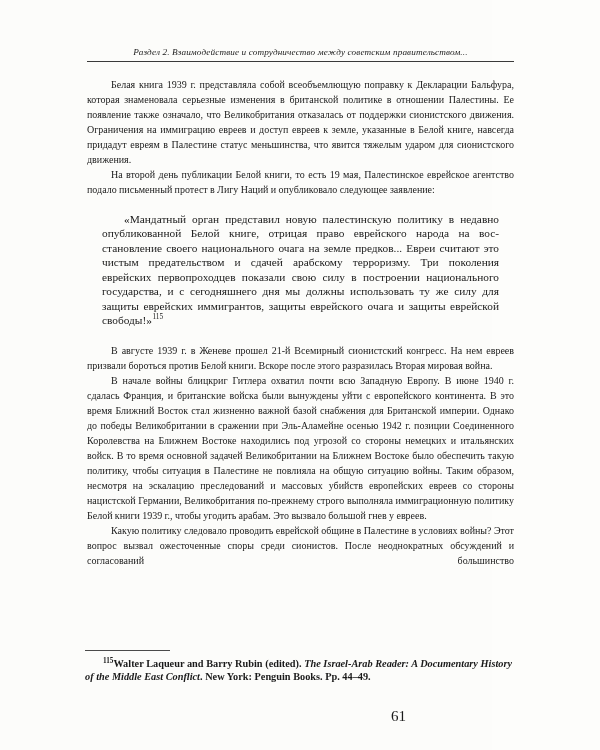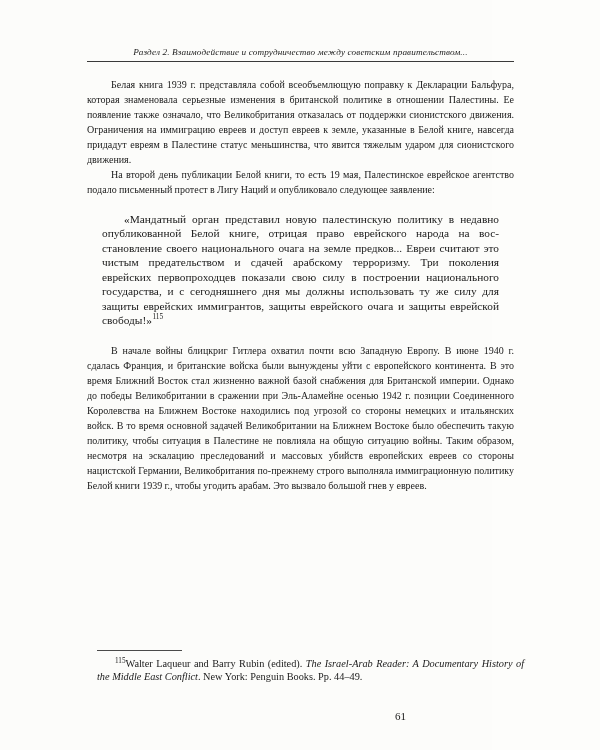--- a/index.html
+++ b/index.html
@@ -73,23 +73,24 @@
   sup.fn-ref {
     font-size: 7.4px;
     vertical-align: super;
     line-height: 0;
     padding-left: 0.5px;
   }
 
   
   .footnote-zone {
     position: absolute;
-    left: 97px;
+    left: 85px;
     top: 650px;
     width: 427px;
+    font-weight: bold;
   }
   .fn-rule {
     border: 0;
     border-top: 1.05px solid #4a4a4a;
     width: 85px;
     margin: 0 0 6px 0;
   }
   .footnote {
     font-size: 10.3px;
     line-height: 13.4px;
@@ -103,44 +104,46 @@
     vertical-align: super;
     line-height: 0;
   }
   .it { font-style: italic; }
 
   
   .folio {
     position: absolute;
     right: 86px;
     bottom: 27px;
-    font-size: 11px;
+    font-size: 15px;
     line-height: 13px;
     color: #1a1a1a;
   }
 </style>
 </head>
 <body>
 
 <div class="page">
 
   <div class="content">
 
     <div class="running-head">Раздел 2. Взаимодействие и сотрудничество между советским правительством...</div>
     <hr class="head-rule">
 
     <p class="para">Белая книга 1939 г. представляла собой всеобъемлющую поправку к Де­кларации Бальфура, которая знаменовала серьезные изменения в британ­ской политике в отношении Палестины. Ее появление также означало, что Великобритания отказалась от поддержки сионистского движения. Огра­ничения на иммиграцию евреев и доступ евреев к земле, указанные в Бе­лой книге, навсегда придадут евреям в Палестине статус меньшинства, что явится тяжелым ударом для сионистского движения.</p>
 
     <p class="para">На второй день публикации Белой книги, то есть 19 мая, Палестинское еврейское агентство подало письменный протест в Лигу Наций и опублико­вало следующее заявление:</p>
 
     <p class="quote"><span>«Мандатный орган представил новую палестинскую политику в недав­но опубликованной Белой книге, отрицая право еврейского народа на вос­становление своего национального очага на земле предков... Евреи считают это чистым предательством и сдачей арабскому терроризму. Три поколения еврейских первопроходцев показали свою силу в построении националь­но­го государства, и с сегодняшнего дня мы должны использовать ту же силу для защиты еврейских иммигрантов, защиты еврейского очага и защиты ев­рейской свободы!»</span><sup class="fn-ref">115</sup></p>
 
+    <p class="para">В августе 1939 г. в Женеве прошел 21-й Всемирный сионистский кон­гресс. На нем евреев призвали бороться против Белой книги. Вскоре после этого разразилась Вторая мировая война.</p>
 
     <p class="para">В начале войны блицкриг Гитлера охватил почти всю Западную Ев­ропу. В июне 1940 г. сдалась Франция, и британские войска были выну­ждены уйти с европейского континента. В это время Ближний Восток стал жизненно важной базой снабжения для Британской империи. Од­нако до победы Великобритании в сражении при Эль-Аламейне осенью 1942 г. позиции Соединенного Королевства на Ближнем Востоке находи­лись под угрозой со стороны немецких и итальянских войск. В то время основной задачей Великобритании на Ближнем Востоке было обеспечить такую политику, чтобы ситуация в Палестине не повлияла на общую си­туацию войны. Таким образом, несмотря на эскалацию преследований и массовых убийств европейских евреев со стороны нацистской Герма­нии, Великобритания по-прежнему строго выполняла иммиграционную политику Белой книги 1939 г., чтобы угодить арабам. Это вызвало боль­шой гнев у евреев.</p>
 
+    <p class="para tight">Какую политику следовало проводить еврейской общине в Палести­не в условиях войны? Этот вопрос вызвал ожесточенные споры среди сио­нистов. После неоднократных обсуждений и согласований большинство</p>
 
   </div>
 
   <div class="footnote-zone">
     <hr class="fn-rule">
     <p class="footnote"><span class="fn-num">115</span><span>Walter Laqueur and Barry Rubin (edited). </span><span class="it">The Israel-Arab Reader: A Documentary History of the Middle East Conflict</span><span>. New York: Penguin Books. Pp. 44–49.</span></p>
   </div>
 
   <div class="folio">61</div>
 

